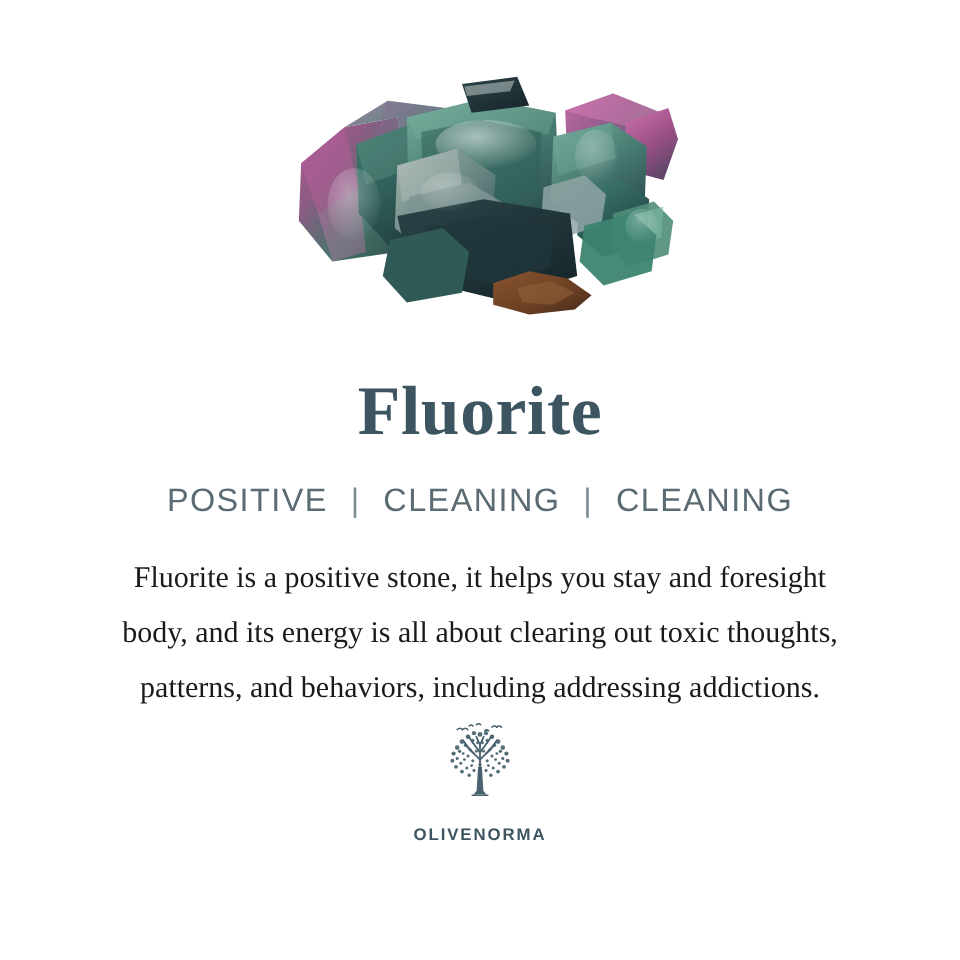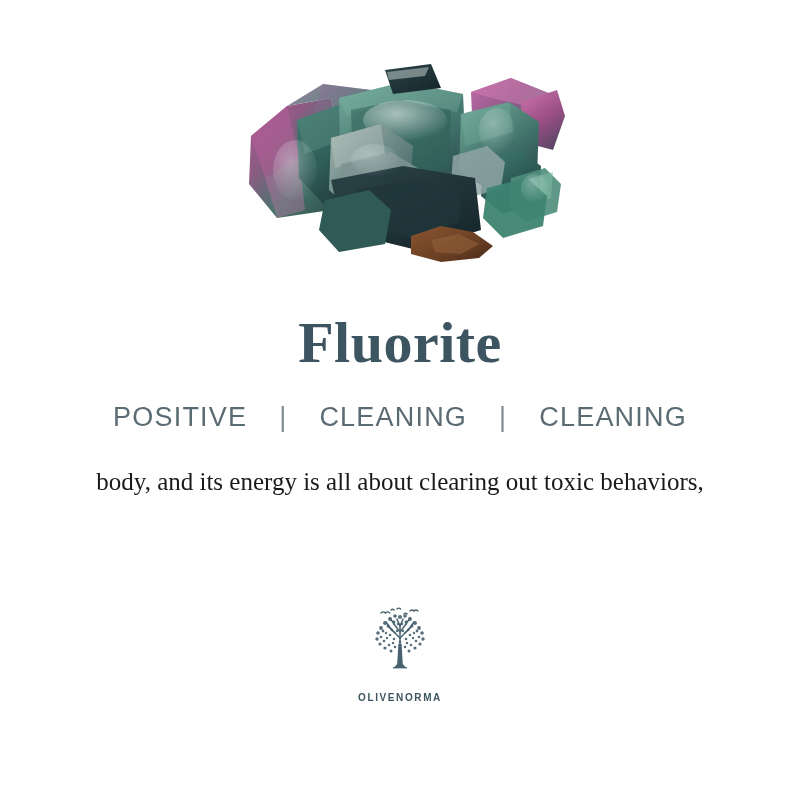--- a/index.html
+++ b/index.html
@@ -48,21 +48,21 @@
     letter-spacing:0.5px;
     line-height:1;
     margin-top:-6px;
   }
 
   
   .subtitle {
     display:flex;
     align-items:center;
     justify-content:center;
-    gap:13px;
+    gap:0;
     margin-top:30px;
     font-family:"Liberation Sans", sans-serif;
     font-size:27px;
     font-weight:300;
     color:#5a6b73;
     letter-spacing:1.2px;
   }
   .subtitle .kw { white-space:nowrap; }
   .subtitle .sep {
     color:#7d8d94;
@@ -89,21 +89,21 @@
     bottom:14px;
     display:flex;
     flex-direction:column;
     align-items:center;
   }
   .logo-mark { width:72px; height:66px; display:block; }
   .logo-mark svg { display:block; width:100%; height:100%; }
   .logo-word {
     margin-top:20px;
     font-family:"Liberation Sans", sans-serif;
-    font-size:10px;
+    font-size:14px;
     font-weight:700;
     letter-spacing:1.6px;
     color:#3d5560;
   }
 </style>
 </head>
 <body>
 
 <div class="card">
 
@@ -224,21 +224,23 @@
 
   <div class="subtitle">
     <span class="kw">POSITIVE</span>
     <span class="sep">|</span>
     <span class="kw">CLEANING</span>
     <span class="sep">|</span>
     <span class="kw">CLEANING</span>
   </div>
 
   <div class="body-copy">
-    <span class="ln">body, and its energy is all about clearing out toxic behaviors,</span>
+    <span class="ln">Fluorite is a positive stone, it helps you stay and foresight</span>
+    <span class="ln">body, and its energy is all about clearing out toxic thoughts,</span>
+    <span class="ln">patterns, and behaviors, including addressing addictions.</span>
   </div>
 
   <div class="logo">
     <div class="logo-mark">
       <svg viewBox="0 0 72 66" xmlns="http://www.w3.org/2000/svg" aria-label="Tree of life">
         <g fill="#48626e">
 
           <path d="M34.4 38 L33.2 58 L30.6 61 L41.4 61 L38.8 58 L37.6 38 Z"></path>
           <path d="M29 61 h14 v1.4 h-14 z"></path>
 

